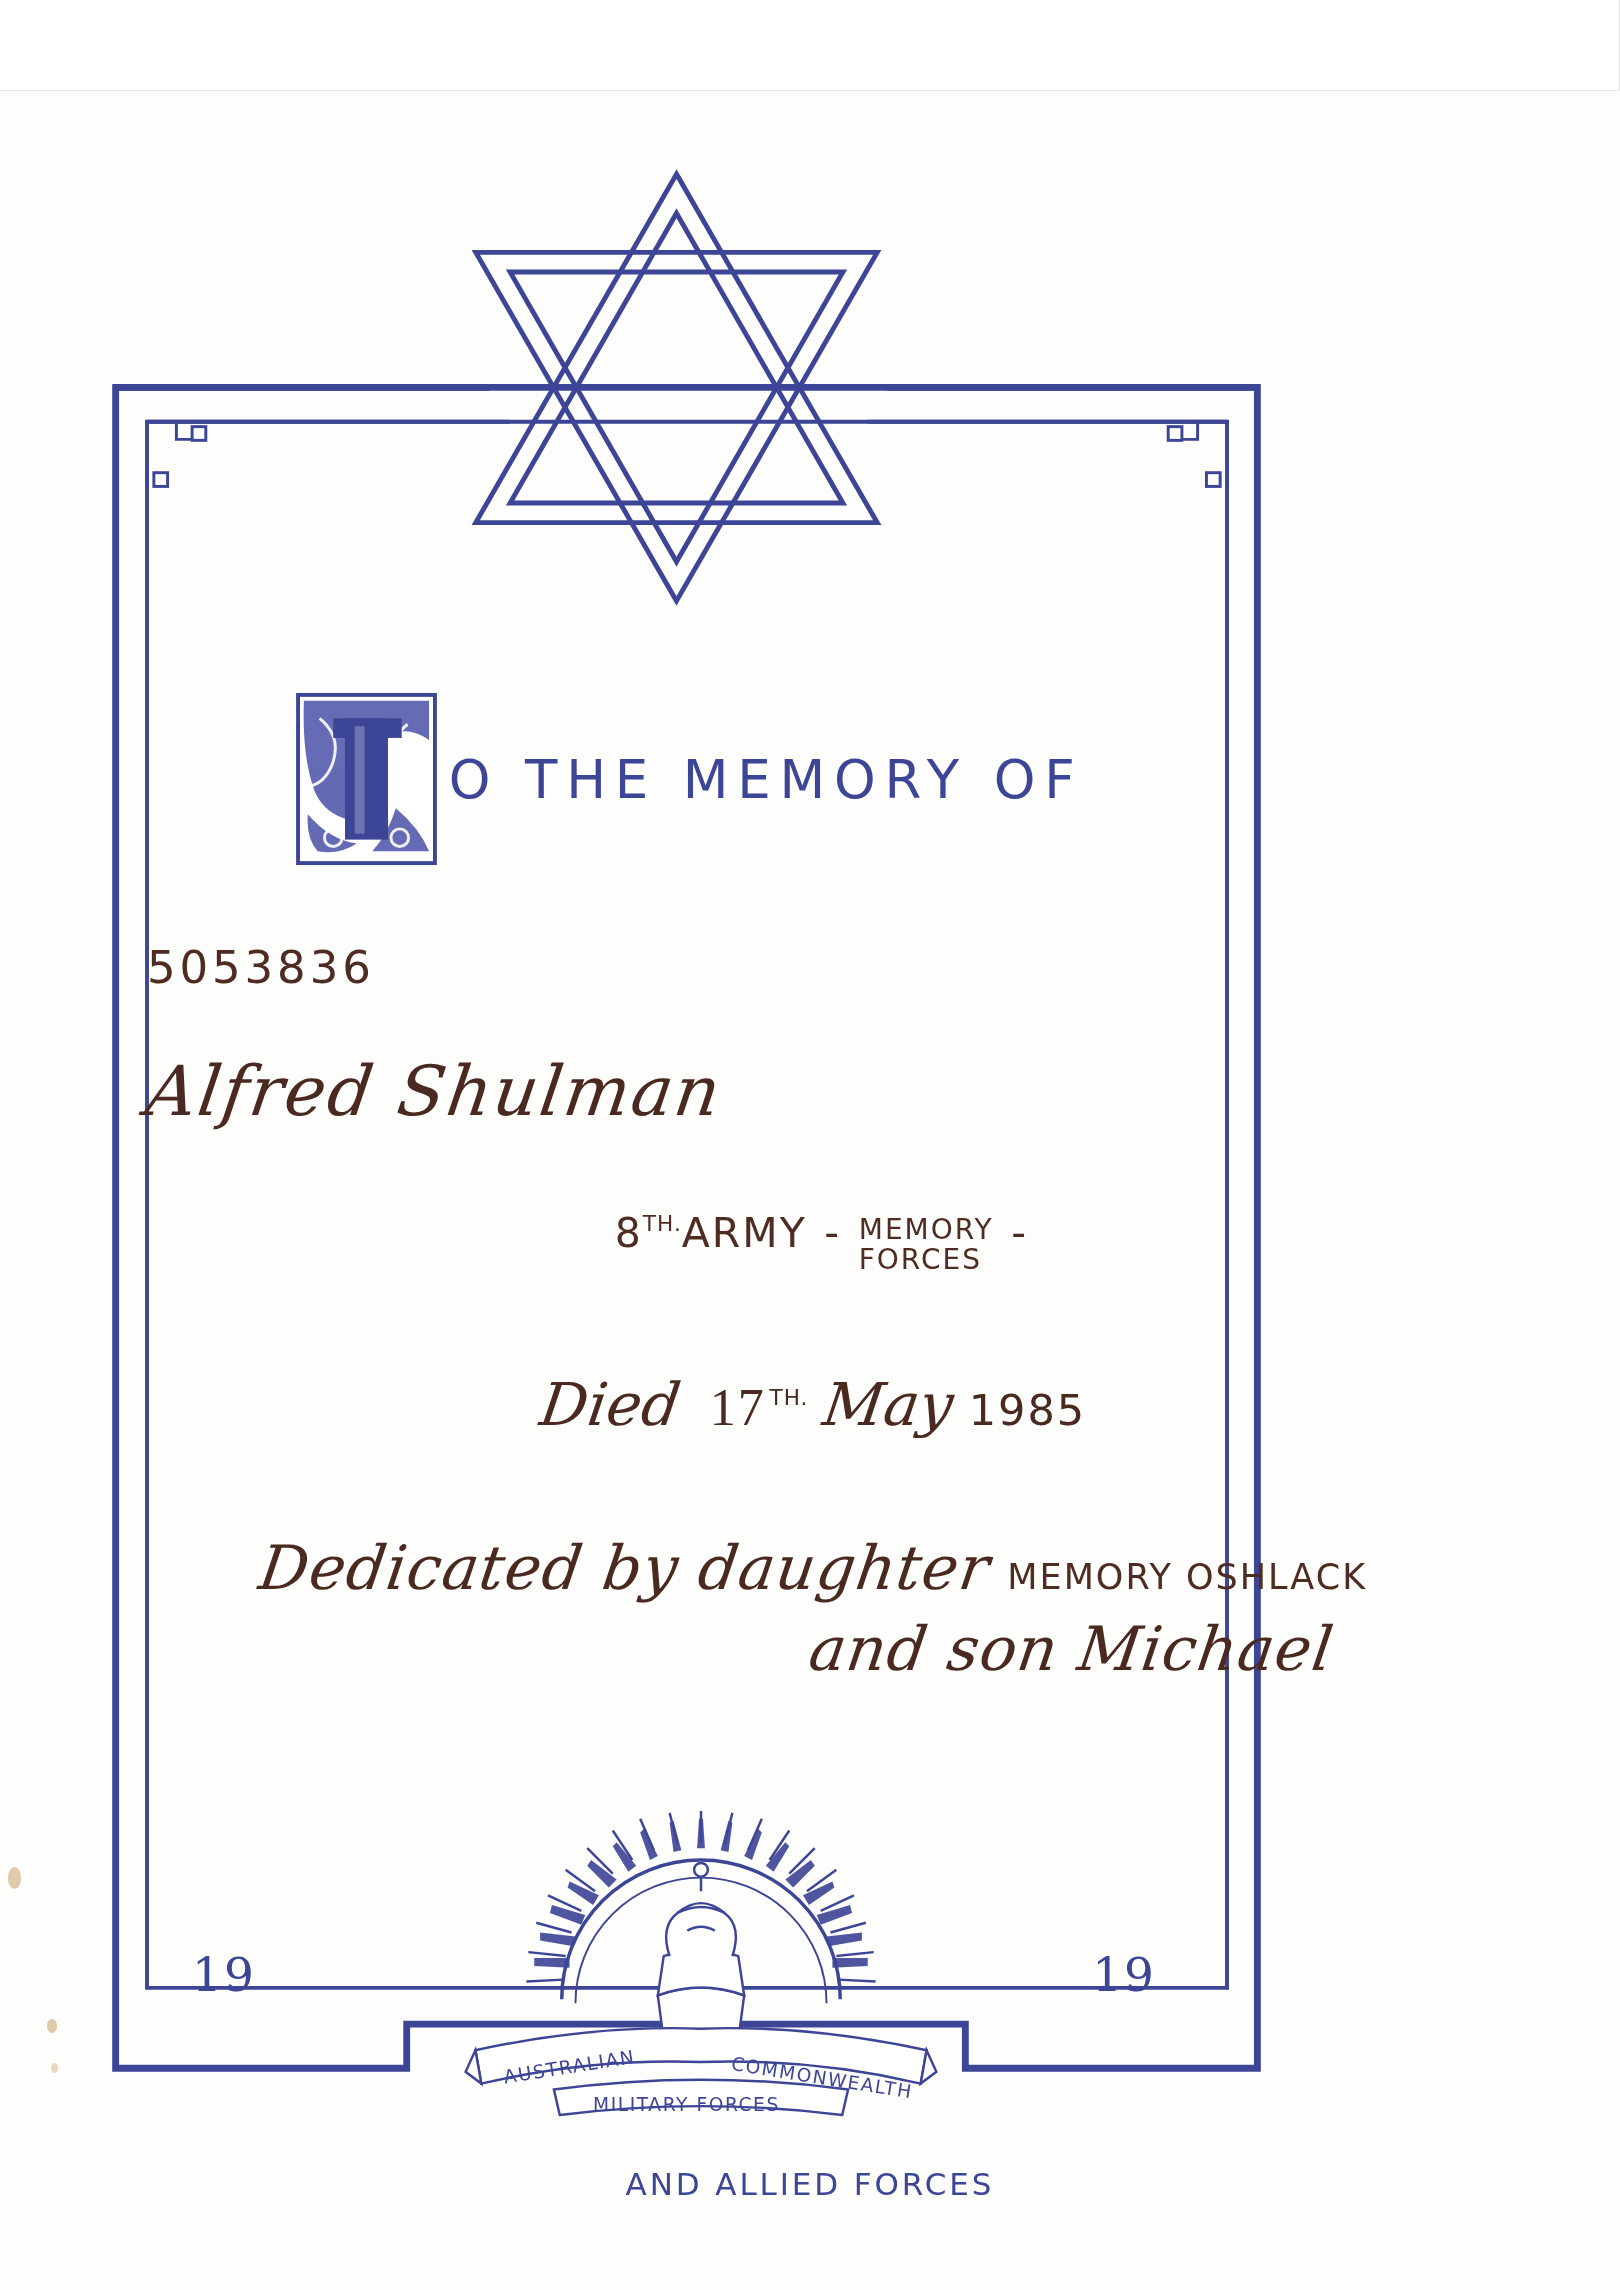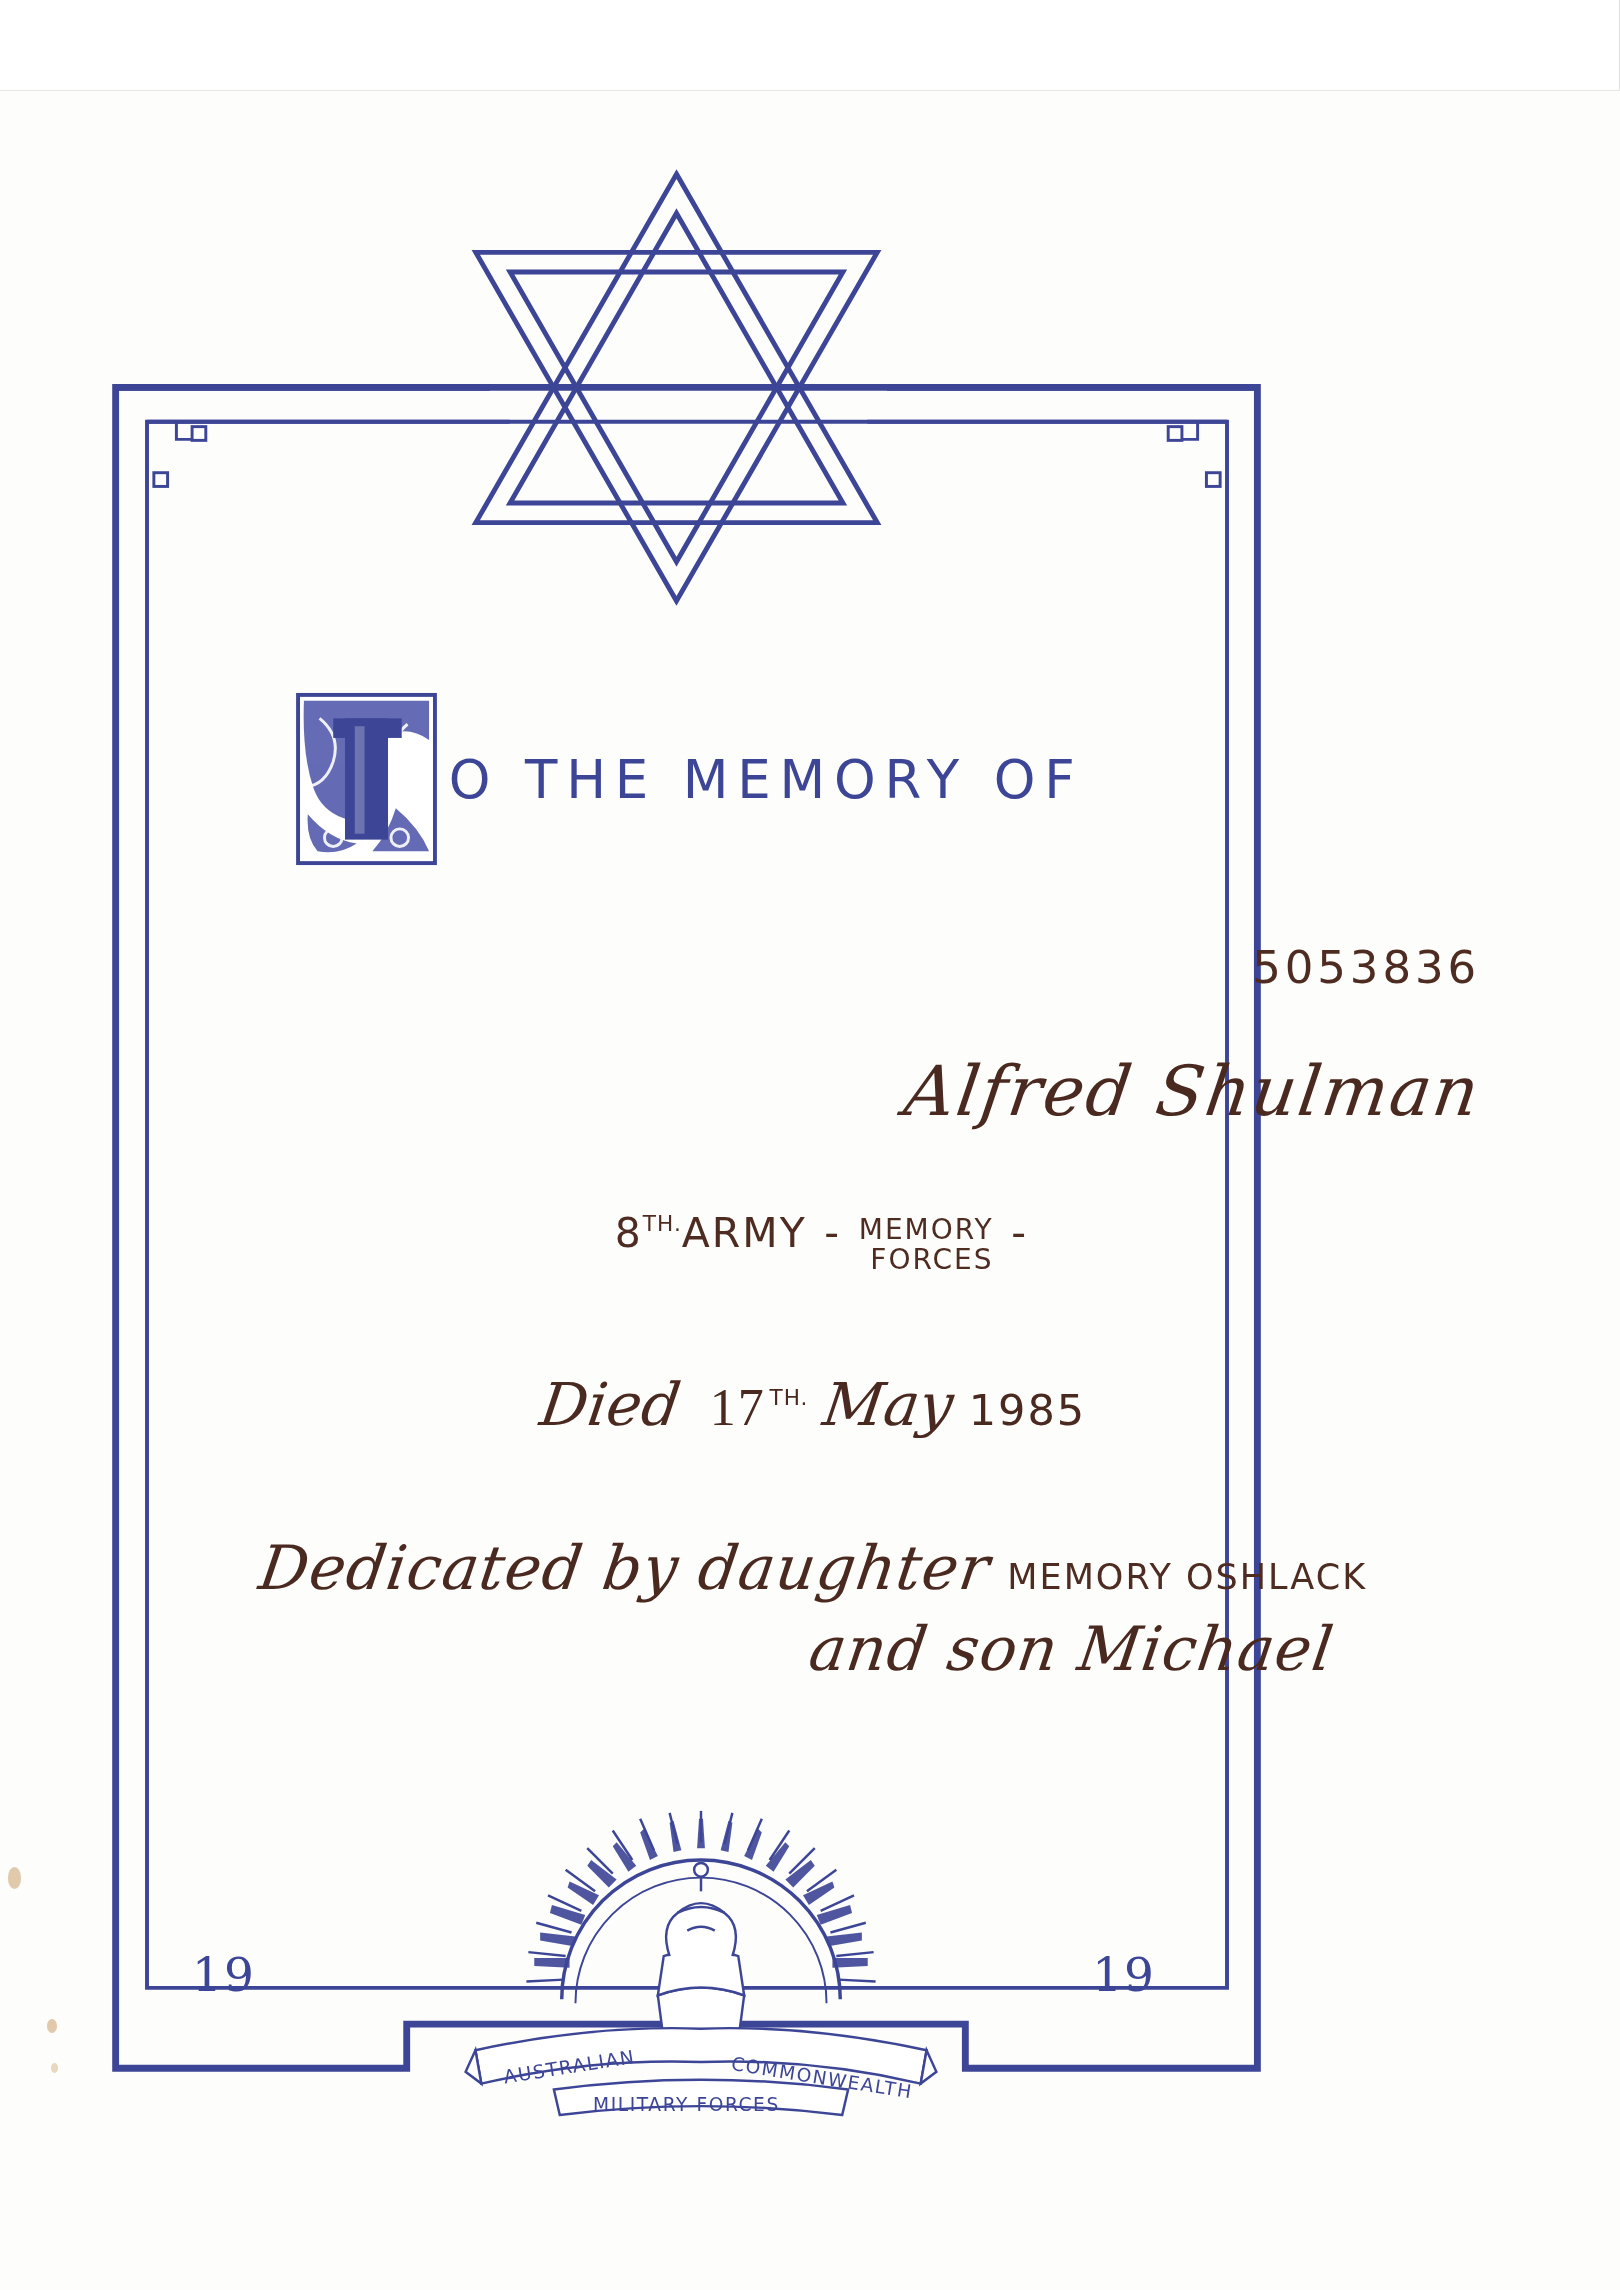--- a/index.html
+++ b/index.html
@@ -87,21 +87,21 @@
     white-space: nowrap;
     font-family: "DejaVu Sans", sans-serif;
   }
 
   
   #inscription {
     position: absolute;
     left: 147px;
     top: 941px;
     width: 1333px;
-    text-align: right;
+    text-align: left;
     color: #4a2a22;
   }
   .service-number {
     font-size: 45px;
     letter-spacing: 3.9px;
     font-family: "DejaVu Sans", sans-serif;
     color: #4e2c22;
     margin-bottom: 57px;
   }
   .name {
@@ -464,15 +464,16 @@
       <path d="M490 252 l10 22 l-16 12 l6 -34 z" fill="#ffffff"></path>
       <path d="M110 292 q150 -20 300 0 l-6 26 q-144 -18 -288 0 z"></path>
     </g>
     <g fill="#3d4596" font-family="DejaVu Sans, sans-serif" font-size="19" letter-spacing="1.6">
       <text x="60" y="286" transform="rotate(-9 60 286)">AUSTRALIAN</text>
       <text x="290" y="272" transform="rotate(9 290 272)">COMMONWEALTH</text>
       <text x="150" y="314">MILITARY FORCES</text>
     </g>
   </svg>
 
+  <div id="footer-text">AND ALLIED FORCES</div>
 
 </div>
 
 
 </body></html>

